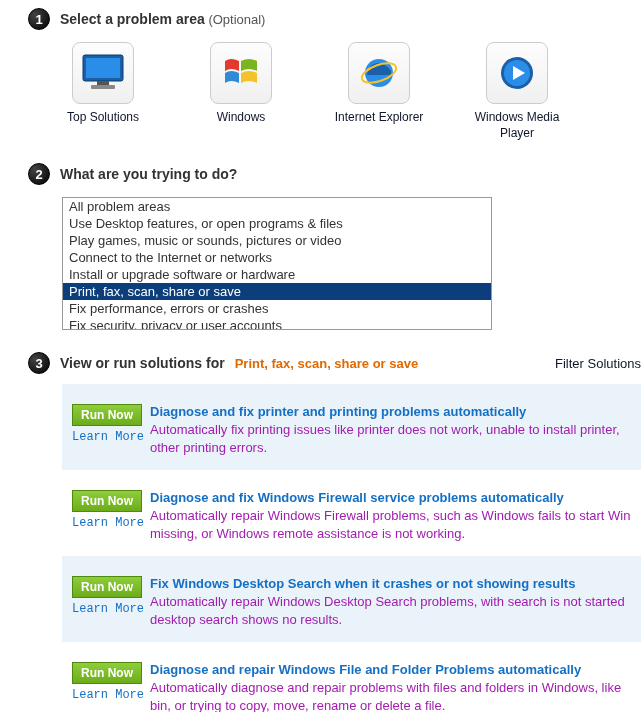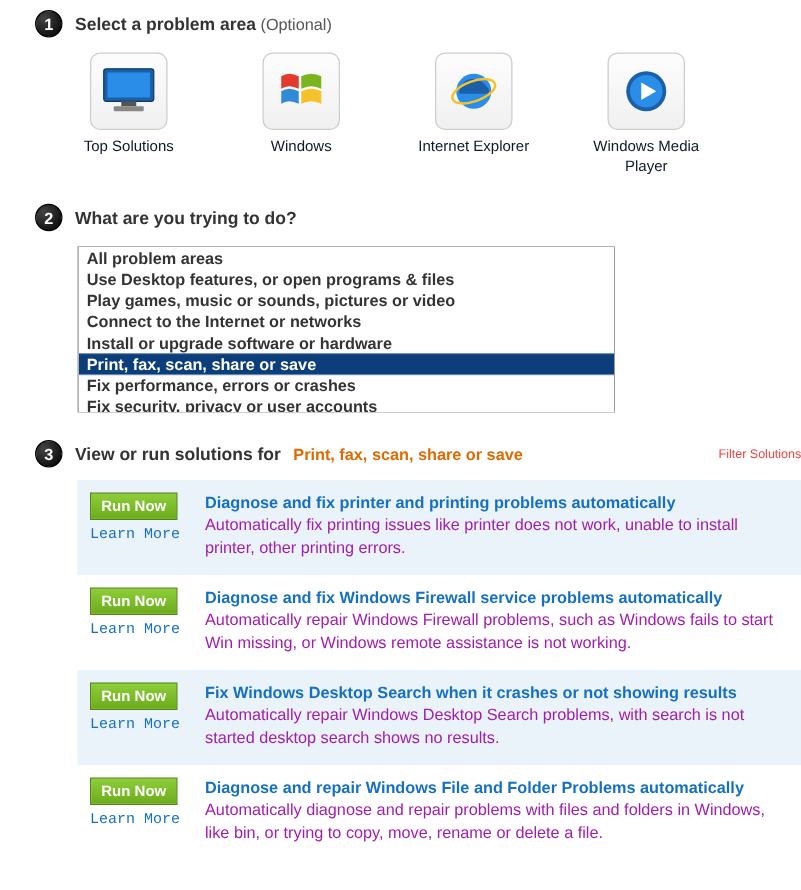--- a/index.html
+++ b/index.html
@@ -68,45 +68,43 @@
     border: 1px solid #999;
     overflow-y: scroll;
     font-size: 13px;
     background: #fff;
   }
   .listbox-item {
     padding: 1px 6px;
     cursor: pointer;
     white-space: nowrap;
     overflow: hidden;
-    font-weight: bold;
   }
   .listbox-item.selected {
     background: #0b3e7a;
     color: #fff;
   }
   .sec3-header {
     display: flex;
     align-items: center;
     gap: 10px;
     margin: 8px 0 10px 28px;
   }
   .sec3-title { font-weight: 600; font-size: 14px; }
   .sec3-topic { color: #e06a00; font-weight: 600; }
   .filter-link {
     margin-left: auto;
     margin-right: 0;
-    font-size: 10px;
-    color: #ef4444;
+    font-size: 13px;
+    color: #0f172a;
   }
   .solutions { margin-left: 62px; }
   .solution {
     display: flex;
-    gap: 14px;
-    padding: 10px 10px 14px 10px;
+    padding: 20px 10px 14px 10px;
   }
   .solution.alt { background: #eaf3fa; }
   .run-col {
     width: 78px;
     flex-shrink: 0;
     display: flex;
     flex-direction: column;
     align-items: flex-start;
     gap: 4px;
   }

